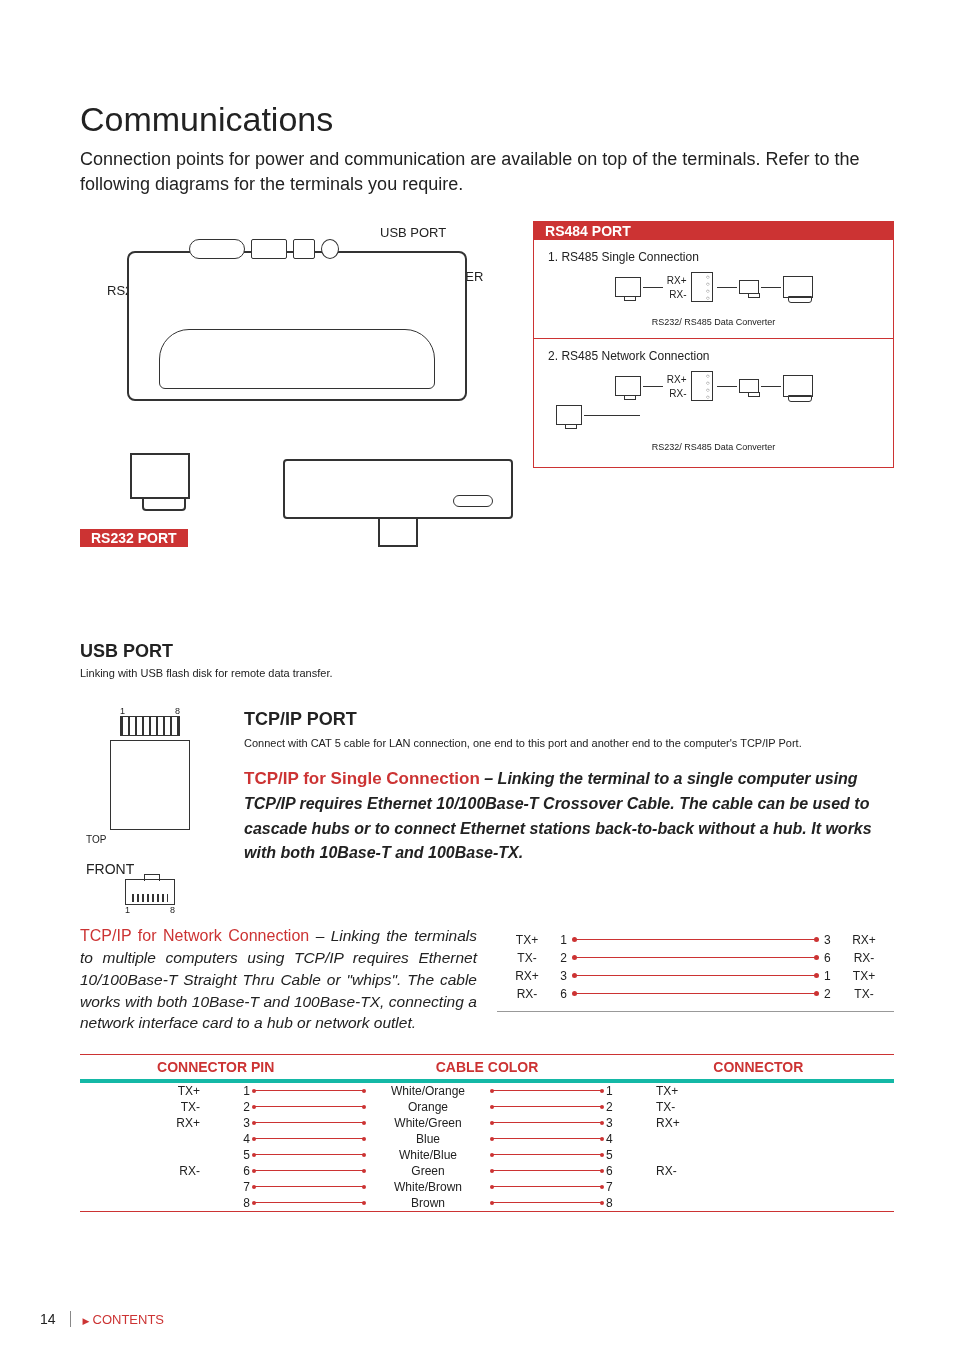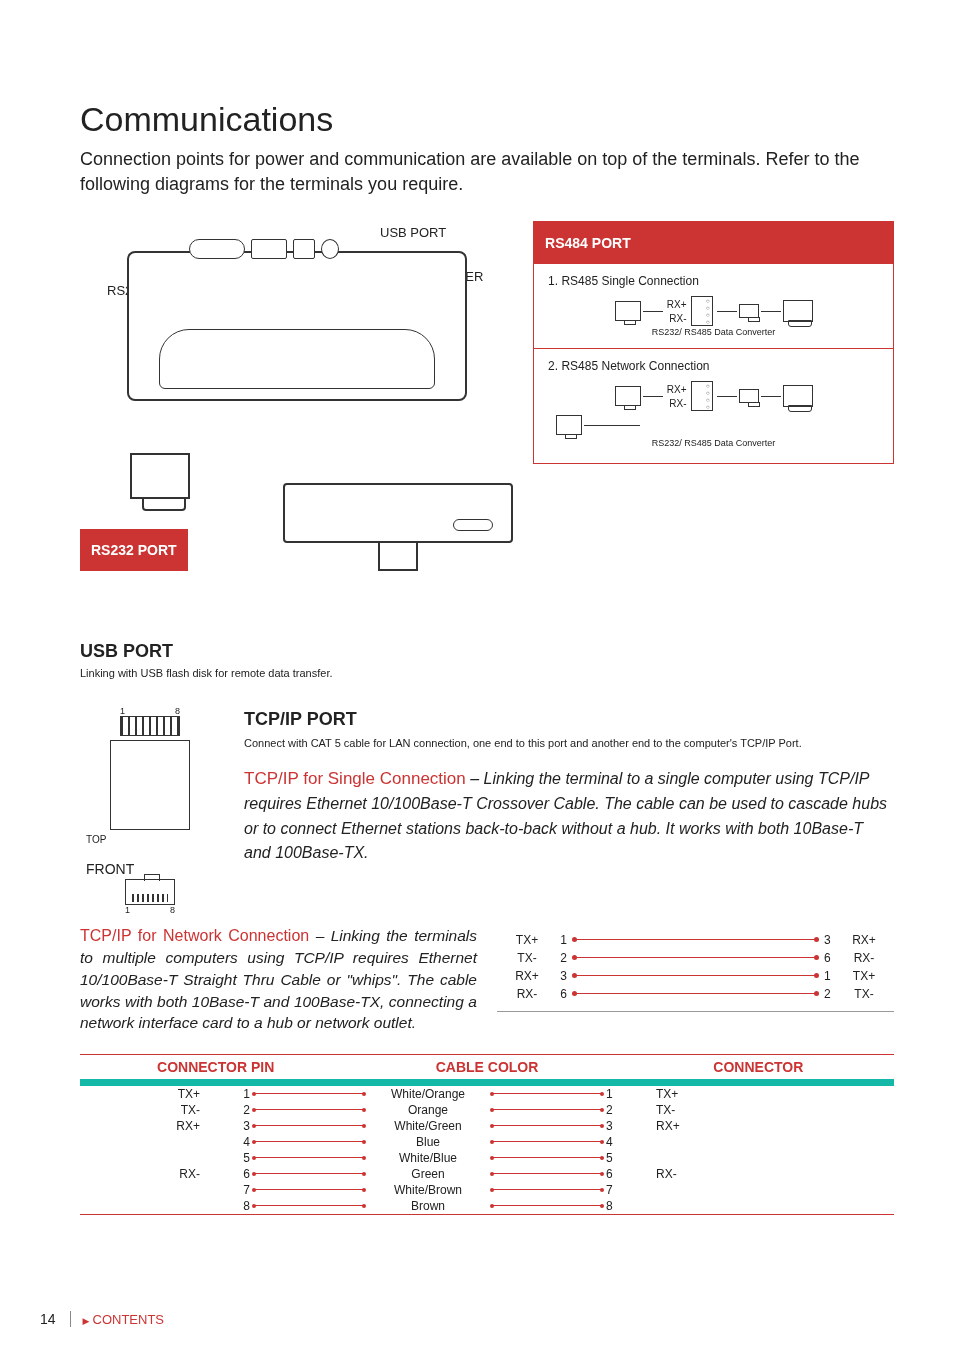--- a/index.html
+++ b/index.html
@@ -18,21 +18,21 @@
   .diagram-row { display: flex; gap: 20px; margin-bottom: 40px; }
   .diagram-left { flex: 1.2; position: relative; }
   .diagram-right { flex: 1; }
 
   .port-box {
     border: 1px solid #c33;
     background: #c33;
     color: #fff;
     font-weight: bold;
     font-size: 14px;
-    padding: 12px 10px;
+    padding: 0 10px;
     display: inline-block;
   }
   .port-box-outline {
     border: 1px solid #c33;
     padding: 10px 14px 14px 14px;
     font-size: 12px;
   }
   .port-box-outline .port-box { margin: -10px -14px 10px -14px; display:block; }
   .sub { font-size: 12px; margin: 4px 0 8px 0; }
 
@@ -53,21 +53,21 @@
 
   .jt-headers { display:flex; justify-content:space-between; }
   .jt-h { color:#c33; font-weight:bold; font-size:14px; border-top:1px solid #999; border-bottom:1px solid #ddd; padding:4px 0; flex:1; text-align:center; }
   .jt-row { display:flex; justify-content:space-between; align-items:center; padding:2px 10px; font-size:12px; }
   .jt-line { flex:1; border-top:1px solid #c33; margin:0 8px; position:relative; height:0; }
   .jt-line::before, .jt-line::after { content:""; width:5px; height:5px; background:#c33; border-radius:50%; position:absolute; top:-3px; }
   .jt-line::before { left:-3px; }
   .jt-line::after { right:-3px; }
 
   .big-table { margin-top:20px; font-size:12px; border-top:1px solid #c33; border-bottom:1px solid #c33; }
-  .bt-head { display:flex; color:#c33; font-weight:bold; font-size:14px; padding:4px 0; border-bottom:7px solid #14b8a6; }
+  .bt-head { display:flex; color:#c33; font-weight:bold; font-size:14px; padding:4px 0; border-bottom:4px solid #14b8a6; }
   .bt-head > div { flex:1; text-align:center; }
   .bt-body-row { display:flex; align-items:center; padding:1px 0; }
   .bt-lbl { width:140px; text-align:right; padding-right:20px; }
   .bt-pin { width:30px; text-align:right; }
   .bt-line { width:110px; border-top:1px solid #c33; margin:0 4px; position:relative; }
   .bt-line::before, .bt-line::after { content:""; width:4px; height:4px; background:#c33; border-radius:50%; position:absolute; top:-2px; }
   .bt-line::before{left:-2px;} .bt-line::after{right:-2px;}
   .bt-color { width:120px; text-align:center; }
   .bt-pin2 { width:30px; text-align:left; }
   .bt-lbl2 { width:140px; padding-left:20px; }
@@ -79,21 +79,21 @@
 
   
   .mini-dev { display:inline-block; border:1px solid #333; width:26px; height:20px; position:relative; margin:2px; vertical-align:middle; }
   .mini-dev::after { content:""; position:absolute; bottom:-5px; left:8px; width:10px; height:4px; border:1px solid #333; border-top:none; }
   .pc { display:inline-block; border:1px solid #333; width:30px; height:22px; position:relative; vertical-align:middle; margin:2px;}
   .pc::after{content:"";position:absolute;bottom:-6px;left:4px;width:22px;height:5px;border:1px solid #333;border-radius:0 0 3px 3px;}
   .conv { display:inline-block; border:1px solid #333; width:22px; height:30px; vertical-align:middle; margin:0 4px; position:relative;}
   .conv::before{content:"○\A○\A○\A○"; white-space:pre; font-size:6px; position:absolute; right:2px; top:1px; line-height:7px;}
   .wire { display:inline-block; width:20px; border-top:1px solid #333; vertical-align:middle;}
   .rxlabel{font-size:10px; display:inline-block; width:24px; text-align:right;}
-  .dc-lbl{font-size:9px; text-align:center; line-height:1.1; margin-top:2px;}
+  .dc-lbl{font-size:9px; text-align:center; line-height:1.1; margin-top:16px;}
   .conn-row{display:flex;align-items:center;justify-content:center;margin:2px 0;}
 
   
   .dev-top{width:340px;height:150px;border:2px solid #333;border-radius:8px;margin:30px auto 0;position:relative;background:#fff;}
   .dev-top .ports{position:absolute;top:-14px;left:60px;display:flex;gap:6px;}
   .port-ic{width:36px;height:20px;border:1.5px solid #333;background:#fff;border-radius:2px;}
   .port-db9{width:56px;height:20px;border:1.5px solid #333;border-radius:10px;background:#fff;}
   .dev-bottom{width:230px;height:60px;border:2px solid #333;border-radius:4px;margin:20px auto 0;position:relative;}
   .dev-stand{width:40px;height:30px;border:2px solid #333;margin:-2px auto 0;}
   .monitor{width:60px;height:46px;border:2px solid #333;margin:40px auto 6px;position:relative;}
@@ -207,21 +207,21 @@
     <div style="text-align:left;font-size:14px;padding-left:6px;">FRONT</div>
     <div class="front-jack"></div>
     <div class="num18" style="width:50px;">
         <span>1</span>
         <span>8</span>
       </div>
   </div>
   <div class="tcp-text">
     <h2 style="margin-top:0">TCP/IP PORT</h2>
     <p class="desc">Connect with CAT 5 cable for LAN connection, one end to this port and another end to the computer's TCP/IP Port.</p>
-    <p style="margin-top:16px;">
+    <p style="margin-top:16px;font-weight:bold;">
       <span class="red-lead">TCP/IP for Single Connection</span><span class="desc-it"> – Linking the terminal to a single computer using TCP/IP requires Ethernet 10/100Base-T Crossover Cable. The cable can be used to cascade hubs or to connect Ethernet stations back-to-back without a hub. It works with both 10Base-T and 100Base-TX.</span>
     </p>
   </div>
 </div>
 
 <div class="bottom-row">
   <div class="bottom-text" style="text-align:justify;">
     <span class="red-lead">TCP/IP for Network Connection</span><span> – Linking the terminals to multiple computers using TCP/IP requires Ethernet 10/100Base-T Straight Thru Cable or "whips". The cable works with both 10Base-T and 100Base-TX, connecting a network interface card to a hub or network outlet.</span>
   </div>
   <div class="joint-table">

